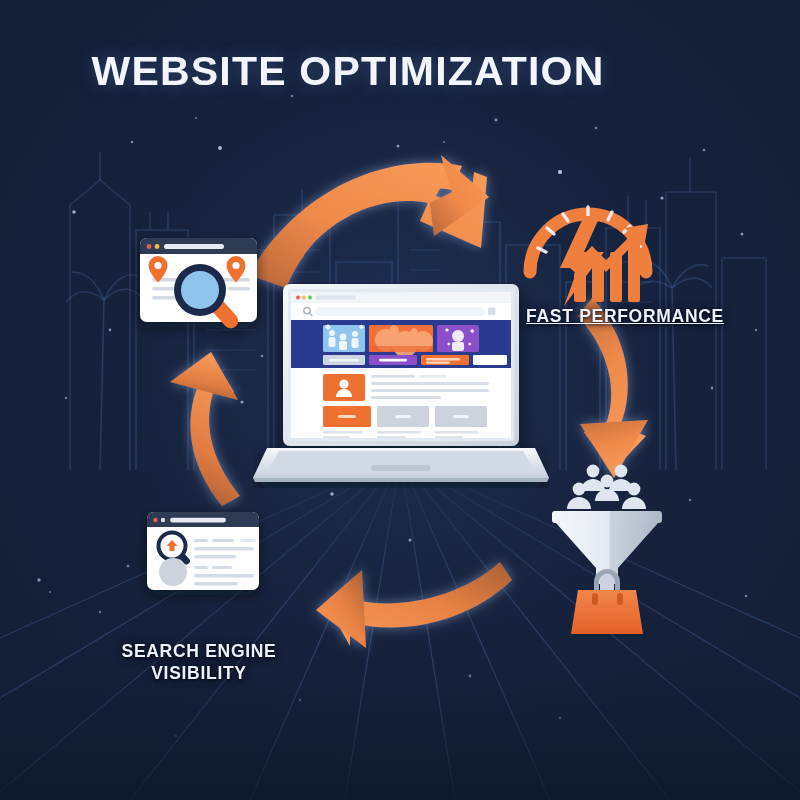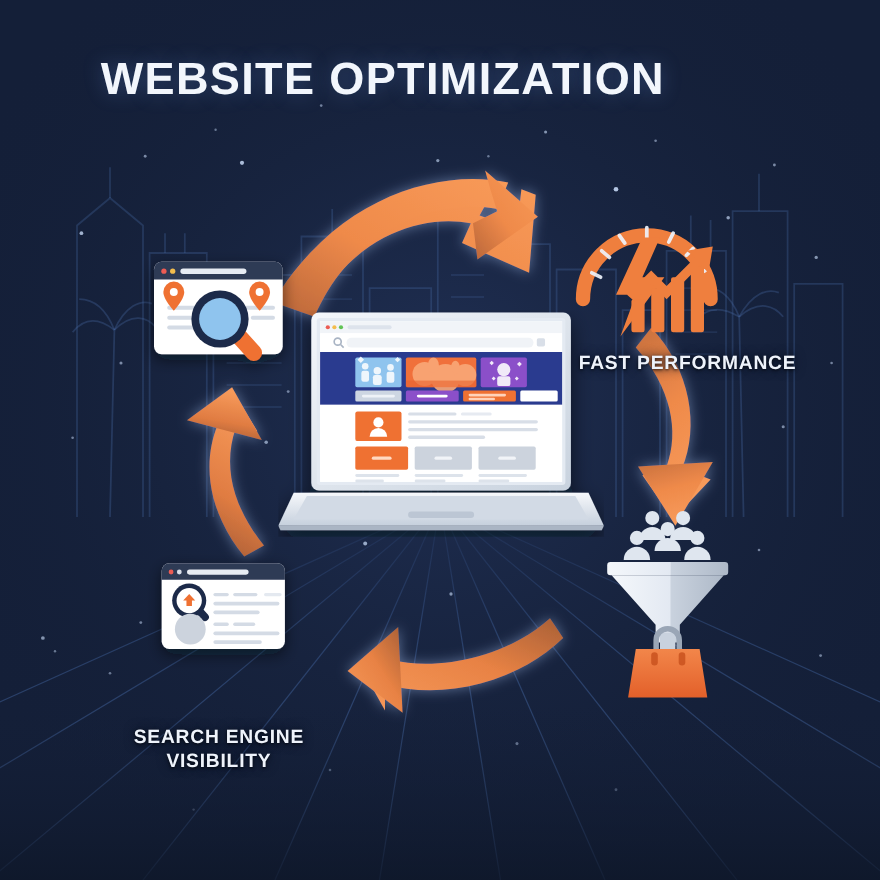--- a/index.html
+++ b/index.html
@@ -32,23 +32,23 @@
     position:absolute;
     color:#eef3fb;
     font-size:17.5px;
     font-weight:bold;
     letter-spacing:.7px;
     line-height:1.27;
     text-align:center;
     text-shadow:0 0 10px rgba(10,18,35,.95), 0 1px 3px rgba(0,0,0,.8);
     white-space:pre-line;
   }
-  #label-fast { top:318px; left:506px; width:238px; }
+  #label-fast { top:305px; left:506px; width:238px;text-decoration:underline; }
   #label-conv { top:637px; left:490px; width:232px; }
-  #label-seo  { top:658px; left:93px;  width:212px; }
+  #label-seo  { top:640px; left:93px;  width:212px; }
 
   
   #laptop { position:absolute; left:253px; top:282px; width:296px; height:206px; }
 </style>
 </head>
 <body>
 
 <div id="stage">
 
   <svg class="layer" id="bgsvg" viewBox="0 0 800 800" xmlns="http://www.w3.org/2000/svg">

